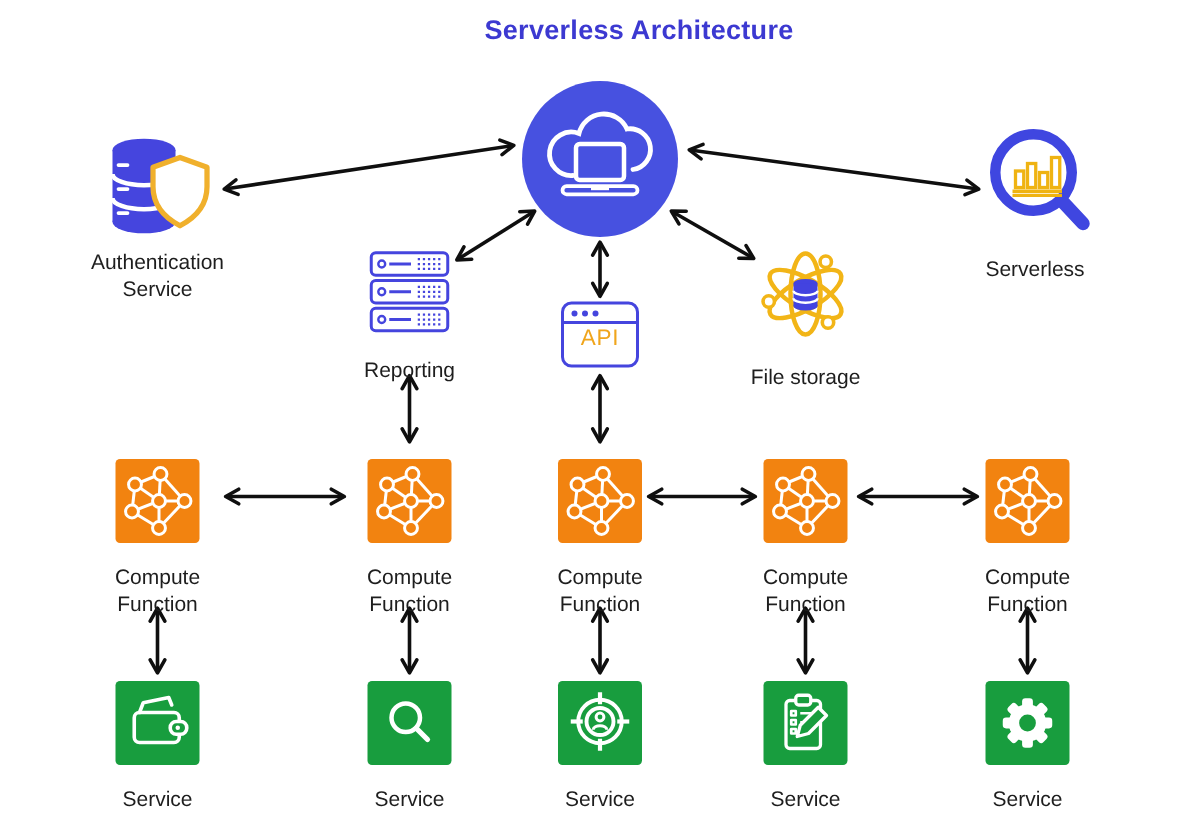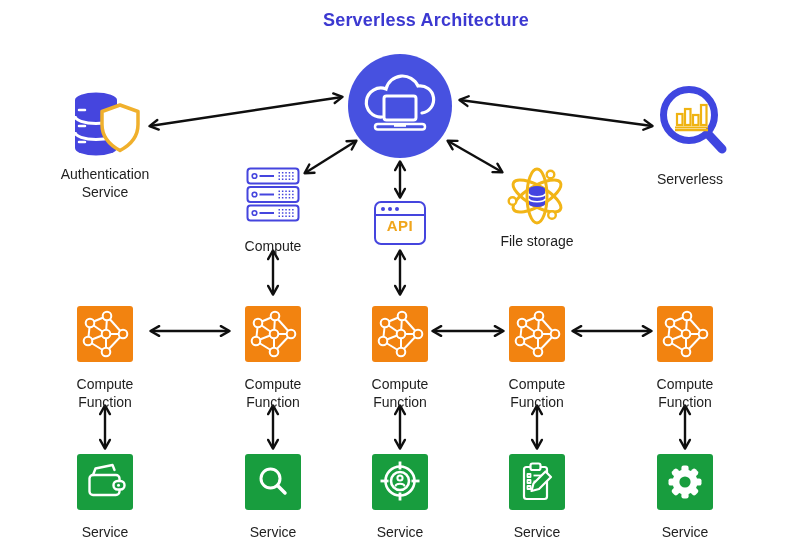--- a/index.html
+++ b/index.html
@@ -14,21 +14,21 @@
        background:#4751e0;z-index:2;}
   .sq{position:absolute;width:56px;height:56px;border-radius:3px;z-index:2;}
   .sq.orange{background:#f28310;}
   .sq.green{background:#189d3e;}
   .api-window{position:absolute;left:374px;top:201px;width:52px;height:44px;box-sizing:border-box;
               border:2px solid #4545de;border-radius:7px;background:#fff;z-index:2;}
   .api-top{height:11px;border-bottom:2px solid #4545de;display:flex;align-items:center;
            gap:3px;padding-left:5px;}
   .api-dot{width:4px;height:4px;border-radius:50%;background:#4545de;}
   .api-body{height:19px;display:flex;align-items:center;justify-content:center;
-            font-weight:bold;font-size:15px;color:#f0a51c;letter-spacing:.5px;}
+            font-weight:normal;font-size:15px;color:#f0a51c;letter-spacing:.5px;}
 </style>
 </head>
 <body>
 
 <div class="canvas">
 
   <h1 class="title">Serverless Architecture</h1>
 
   <svg class="arrows" width="800" height="547" viewBox="0 0 800 547">
     <defs>
@@ -114,21 +114,21 @@
       </g>
       <circle cx="9.5" cy="46" r="2.3" stroke-width="1.6"></circle>
       <line x1="14.5" y1="46" x2="29" y2="46" stroke-width="2"></line>
       <g stroke-width="1.5" stroke-dasharray="1.5 1.9">
         <line x1="33.5" y1="42.7" x2="49" y2="42.7"></line>
           <line x1="33.5" y1="46" x2="49" y2="46"></line>
           <line x1="33.5" y1="49.3" x2="49" y2="49.3"></line>
       </g>
     </g>
   </svg>
-  <div class="label" style="left:223px;top:225px;width:100px;">Compute</div>
+  <div class="label" style="left:223px;top:225px;width:100px;">Reporting</div>
 
   <div class="api-window">
     <div class="api-top">
       <span class="api-dot"></span>
       <span class="api-dot"></span>
       <span class="api-dot"></span>
     </div>
     <div class="api-body">API</div>
   </div>
 
@@ -142,21 +142,21 @@
       <circle cx="45.5" cy="13.5" r="3.8"></circle>
       <circle cx="7.5" cy="40" r="3.8"></circle>
       <circle cx="47" cy="54" r="3.8"></circle>
     </g>
     <ellipse cx="32" cy="28" rx="8" ry="3" fill="#4343e0"></ellipse>
     <rect x="24" y="28" width="16" height="15" fill="#4343e0"></rect>
     <ellipse cx="32" cy="43" rx="8" ry="3" fill="#4343e0"></ellipse>
     <path d="M24,32.8 a8,3 0 0 0 16,0" fill="none" stroke="#fff" stroke-width="1.6"></path>
     <path d="M24,37.8 a8,3 0 0 0 16,0" fill="none" stroke="#fff" stroke-width="1.6"></path>
   </svg>
-  <div class="label" style="left:482px;top:220px;width:110px;">File storage</div>
+  <div class="label" style="left:482px;top:230px;width:110px;">File storage</div>
 
   <div class="sq orange" style="left:77px;top:306px;">
     <svg width="56" height="56" viewBox="0 0 56 56">
       <g stroke="#fff" stroke-width="2">
         <line x1="30" y1="10" x2="13" y2="17"></line>
           <line x1="30" y1="10" x2="29" y2="28"></line>
           <line x1="30" y1="10" x2="46" y2="28"></line>
         <line x1="13" y1="17" x2="29" y2="28"></line>
           <line x1="13" y1="17" x2="11" y2="35"></line>
           <line x1="11" y1="35" x2="29" y2="28"></line>

